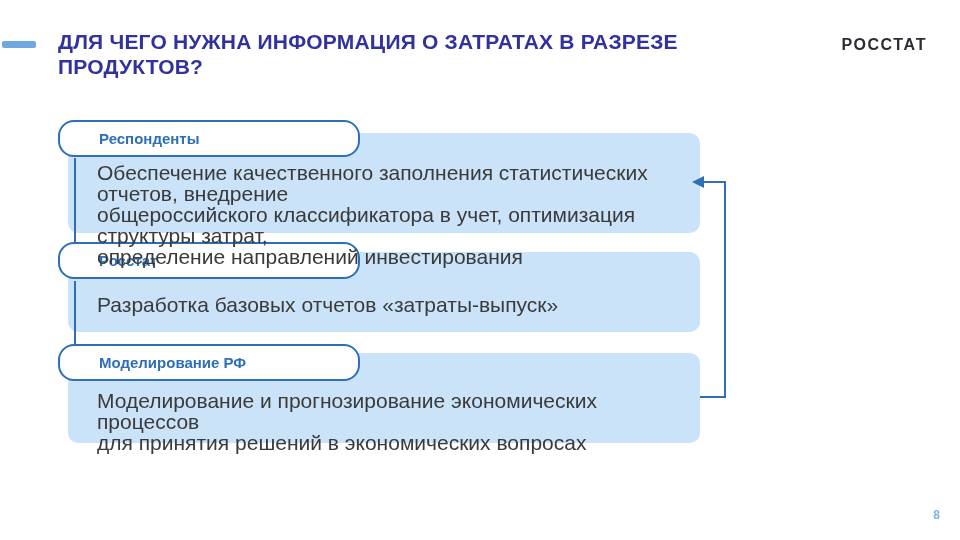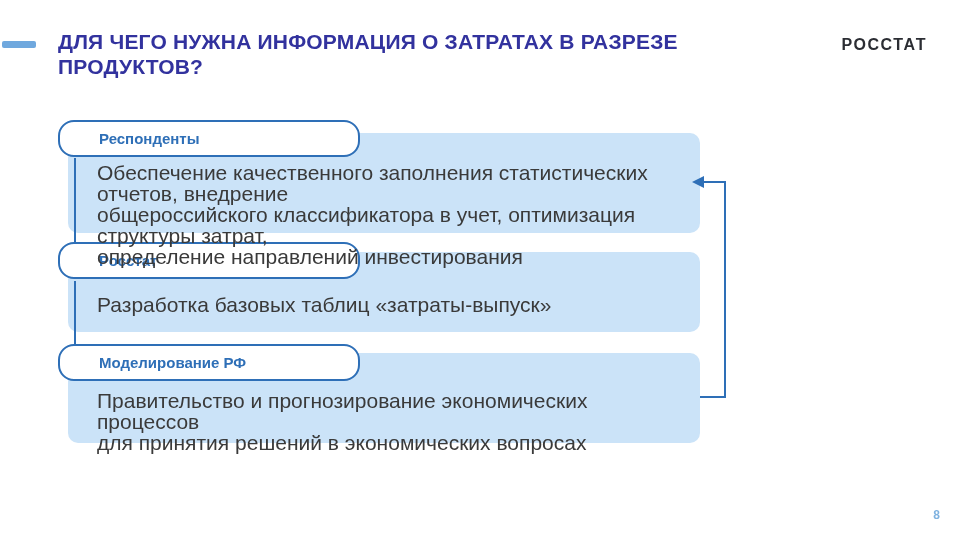--- a/index.html
+++ b/index.html
@@ -136,20 +136,20 @@
   <div class="label-box lb2">
     <span>Росстат</span>
   </div>
   <div class="label-box lb3">
     <span>Моделирование РФ</span>
   </div>
 
   <div class="body-text bt1">Обеспечение качественного заполнения статистических отчетов, внедрение
 общероссийского классификатора в учет, оптимизация структуры затрат,
 определение направлений инвестирования</div>
-  <div class="body-text bt2">Разработка базовых таблиц «затраты-выпуск»</div>
-  <div class="body-text bt3">Правительство и прогнозирование экономических процессов
+  <div class="body-text bt2">Разработка базовых отчетов «затраты-выпуск»</div>
+  <div class="body-text bt3">Моделирование и прогнозирование экономических процессов
 для принятия решений в экономических вопросах</div>
 
 
   <div class="page-number">8</div>
 
 </div>
 
 </body></html>

